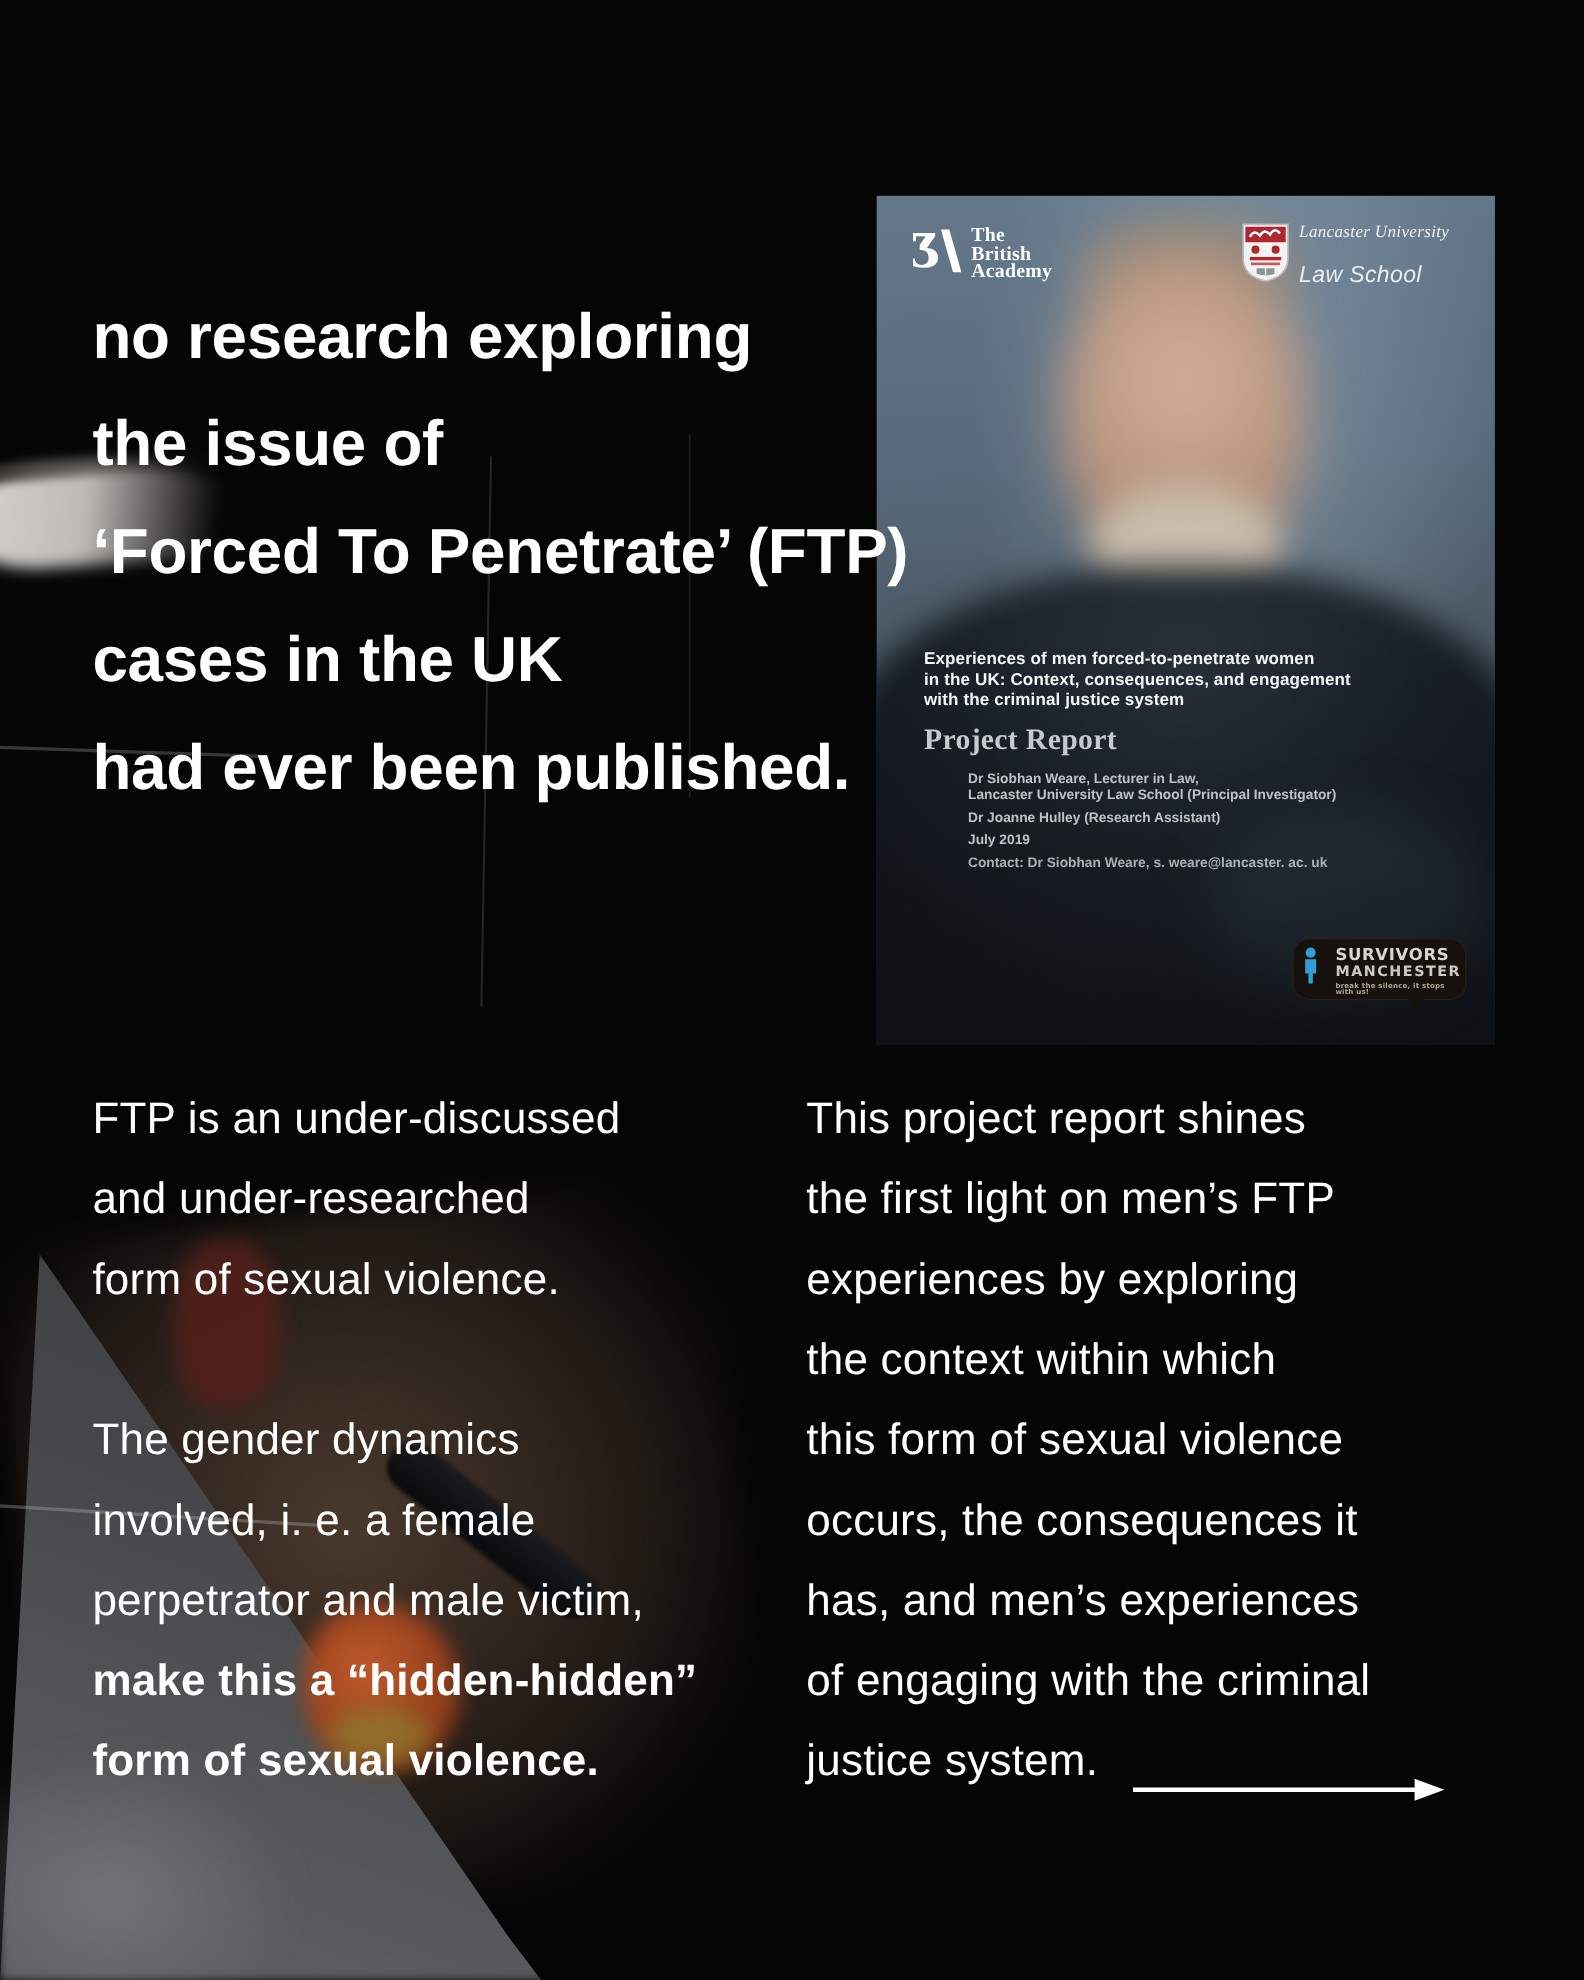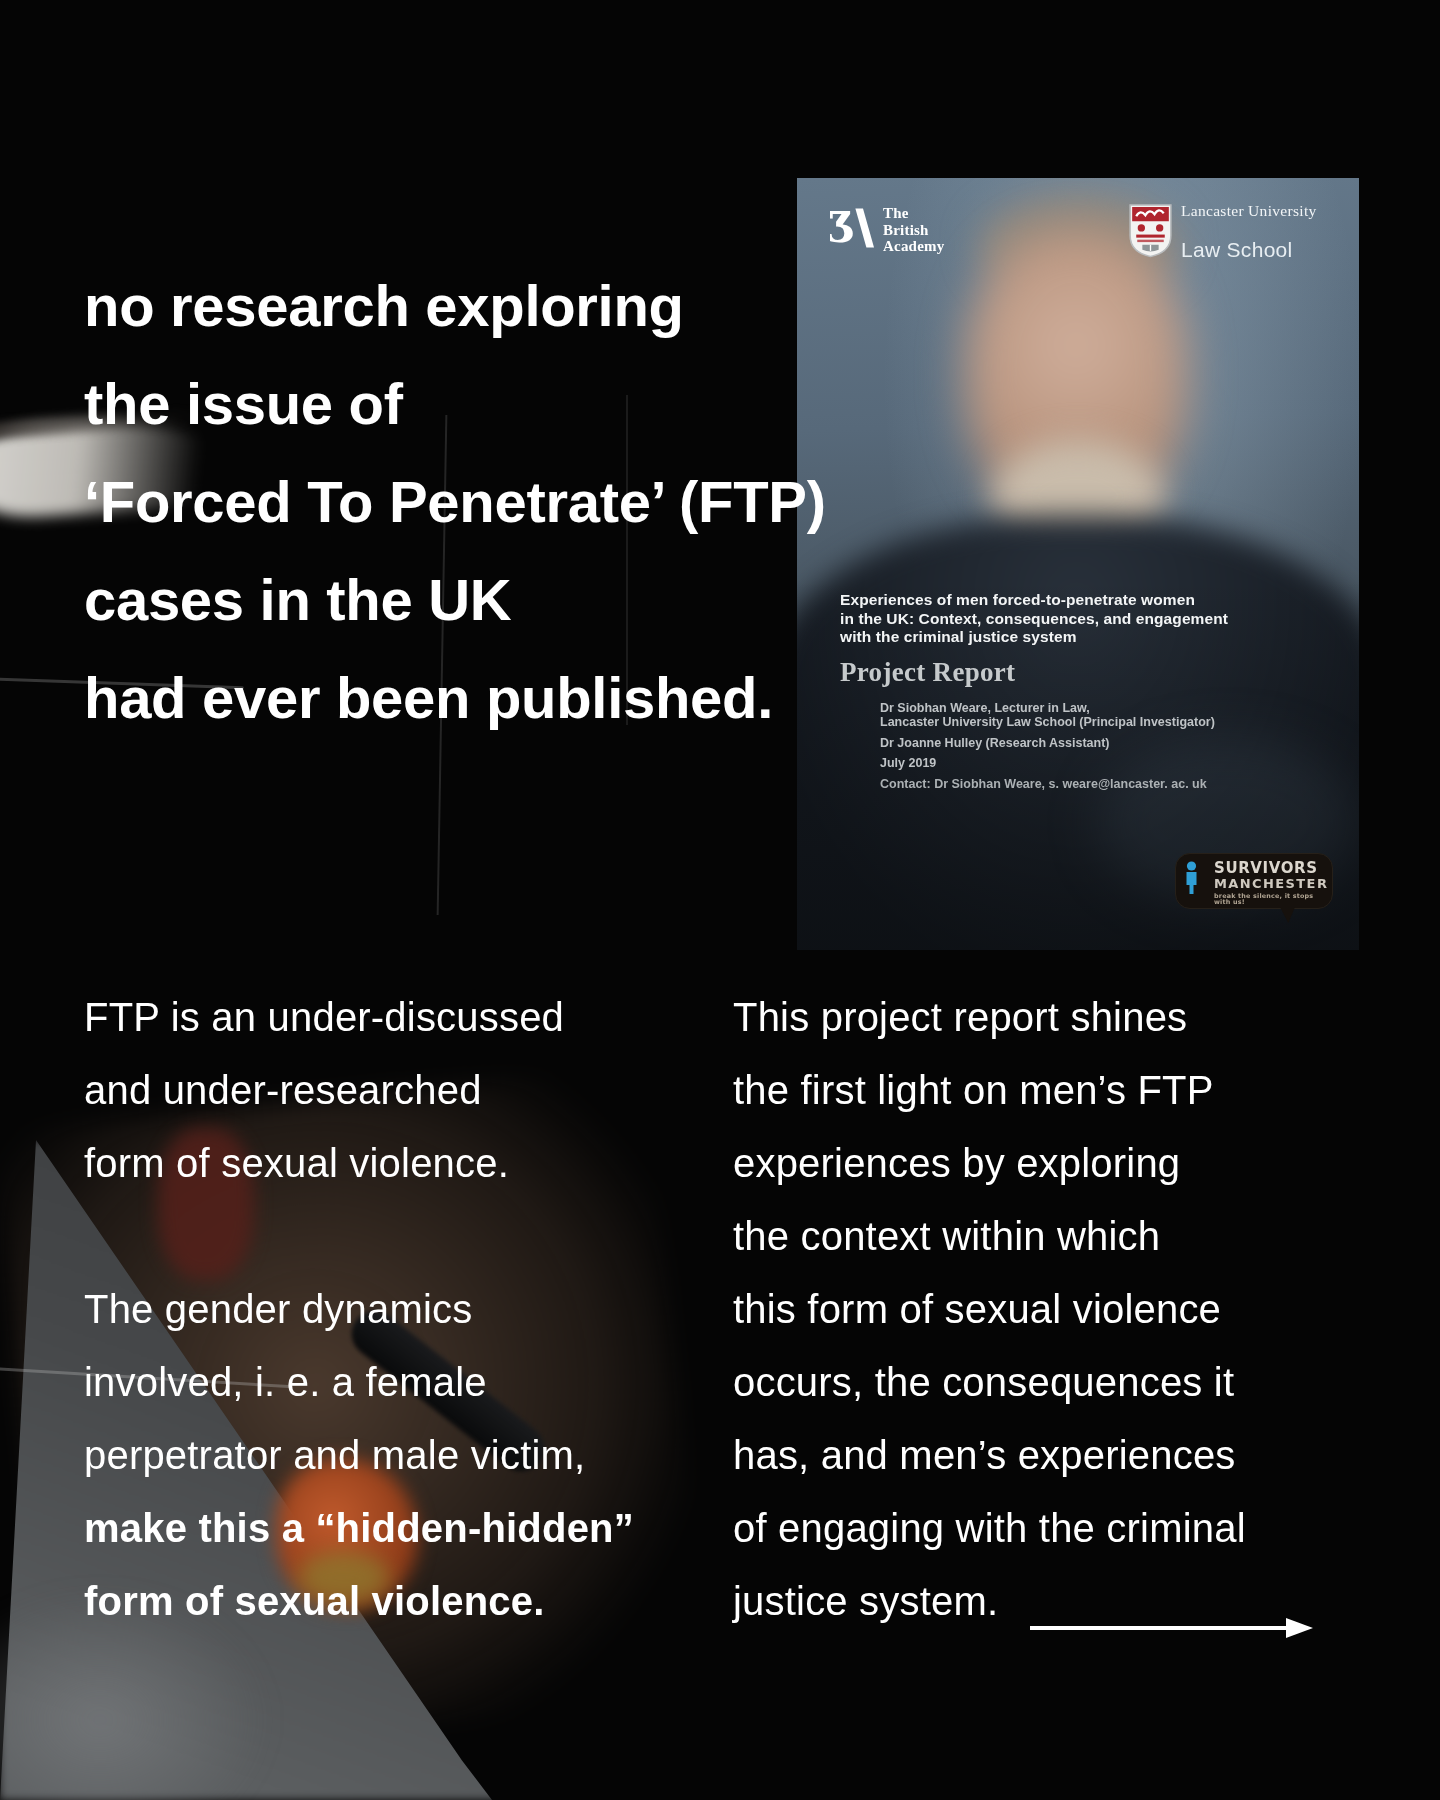--- a/index.html
+++ b/index.html
@@ -42,22 +42,22 @@
     background:radial-gradient(circle at 50% 40%,#d0af9c,#b08a73 78%);filter:blur(22px);}
   .cv-beard{position:absolute;left:196px;top:262px;width:170px;height:112px;border-radius:50%;background:#c9bcab;filter:blur(16px);}
   .cv-shirt{position:absolute;left:-30px;top:338px;width:620px;height:470px;
     background:radial-gradient(ellipse at 50% 18%,#28303a,#141920 72%);
     border-radius:46% 46% 0 0 / 170px;filter:blur(14px);}
   .cv-arm{position:absolute;left:300px;top:560px;width:262px;height:170px;background:rgba(74,90,106,.32);border-radius:50%;filter:blur(24px);}
   .cv-darken{position:absolute;left:0;top:0;right:0;bottom:0;
     background:linear-gradient(180deg,rgba(0,0,0,0) 52%,rgba(8,10,12,.55) 100%);}
 
   .ba-logo{position:absolute;left:33px;top:27px;display:flex;gap:9px;align-items:flex-start;z-index:5;}
-  .ba-text{font-family:"Liberation Serif", serif;font-size:15px;line-height:16.5px;font-weight:600;color:#fff;letter-spacing:.2px;}
-  .lu-logo{position:absolute;left:331px;top:24px;display:flex;gap:8px;align-items:center;z-index:5;}
+  .ba-text{font-family:"Liberation Serif", serif;font-size:18px;line-height:16.5px;font-weight:600;color:#fff;letter-spacing:.2px;}
+  .lu-logo{position:absolute;left:331px;top:24px;display:flex;gap:8px;align-items:center;z-index:5;font-style:italic;}
   .lu-l1{font-family:"Liberation Serif", serif;font-size:15.5px;color:#f2f5f7;letter-spacing:.3px;}
   .lu-l2{font-size:21px;color:#e8eef2;margin-top:18px;letter-spacing:.3px;}
 
   .cover-title{position:absolute;left:43px;top:413px;width:485px;z-index:5;}
   .ct-line{font-size:15.5px;font-weight:700;line-height:18.6px;color:#f3f5f6;letter-spacing:.1px;}
   .ct-report{font-family:"Liberation Serif", serif;font-size:27px;font-weight:700;color:#c6cacc;margin-top:10px;letter-spacing:.3px;}
   .ct-authors{margin-top:13px;}
   .ct-a{font-size:12.5px;font-weight:600;color:#bfc3c6;line-height:14.5px;margin-left:40px;}
   .mt6{margin-top:6px;}
   .ct-contact{color:#acb1b4;}

